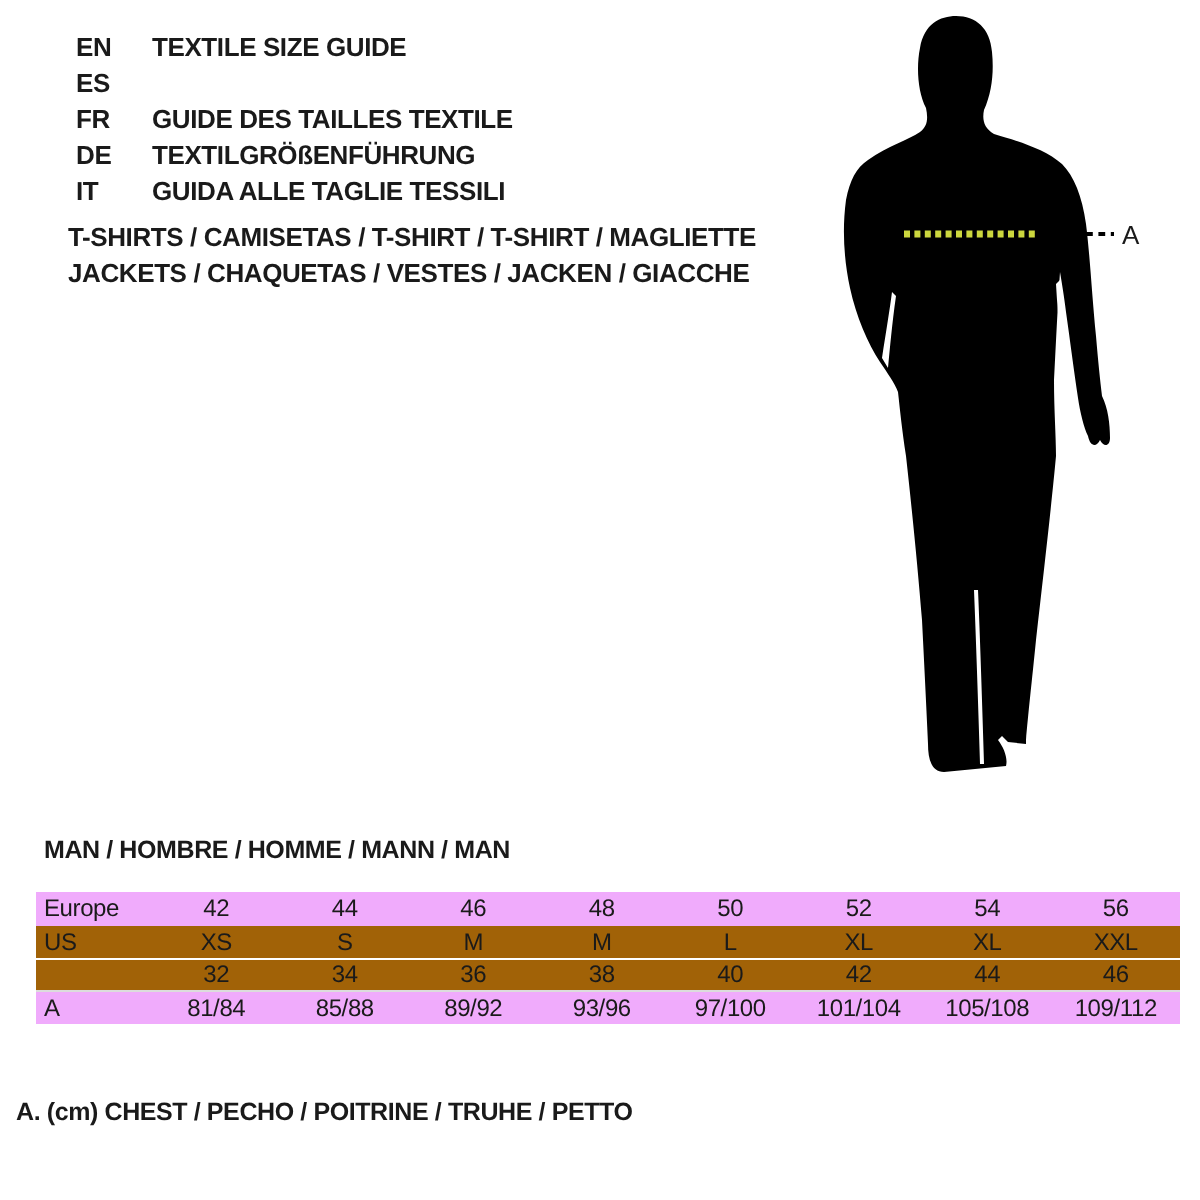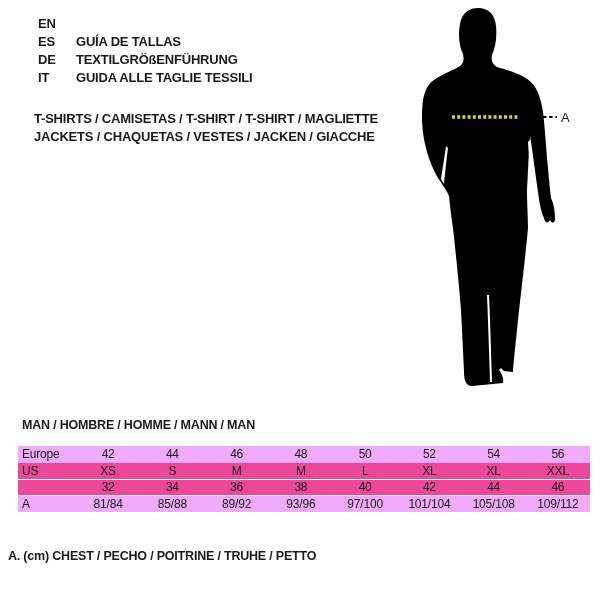--- a/index.html
+++ b/index.html
@@ -25,43 +25,47 @@
   .figure-wrap svg { display:block; width:200px; height:420px; }
   .measure-label-svg { font-family:"Liberation Sans", sans-serif; font-size:13px; fill:#1a1a1a; }
 
   
   .section-title { position:absolute; left:22px; top:418px; font-size:12.5px; font-weight:700; white-space:nowrap; }
 
   
   .size-table { position:absolute; left:18px; top:446px; width:572px; font-size:12px; }
   .st-header { height:16px; line-height:16px; background:#b5b5b5; color:#222; padding-left:4px; font-size:12px; }
   .st-row { display:flex; background:#f0abfc; }
-  .st-row.shaded { background:#ec4899; }
+  .st-row.shaded { background:#a16207; }
   .st-row.r0 { height:17px; line-height:17px; }
   .st-row.r1 { height:16px; line-height:16px; margin-bottom:1px; }
   .st-row.r2 { height:15px; line-height:15px; }
   .st-row.r3 { height:17px; line-height:17px; border-top:1px solid #dcdcdc; }
   .st-label { width:58px; padding-left:4px; }
   .st-cell { flex:1; text-align:center; }
 
   
   .footnote { position:absolute; left:8px; top:549px; font-size:12.5px; font-weight:700; white-space:nowrap; }
 </style>
 </head>
 <body>
 
 <div class="canvas">
 
   <div class="lang-block">
     <div class="lang-row">
       <span class="lang-code">EN</span>
+      <span class="lang-label">TEXTILE SIZE GUIDE</span>
     </div>
     <div class="lang-row">
       <span class="lang-code">ES</span>
-      <span class="lang-label">GUÍA DE TALLAS</span>
+    </div>
+    <div class="lang-row">
+      <span class="lang-code">FR</span>
+      <span class="lang-label">GUIDE DES TAILLES TEXTILE</span>
     </div>
     <div class="lang-row">
       <span class="lang-code">DE</span>
       <span class="lang-label">TEXTILGRÖßENFÜHRUNG</span>
     </div>
     <div class="lang-row">
       <span class="lang-code">IT</span>
       <span class="lang-label">GUIDA ALLE TAGLIE TESSILI</span>
     </div>
   </div>

